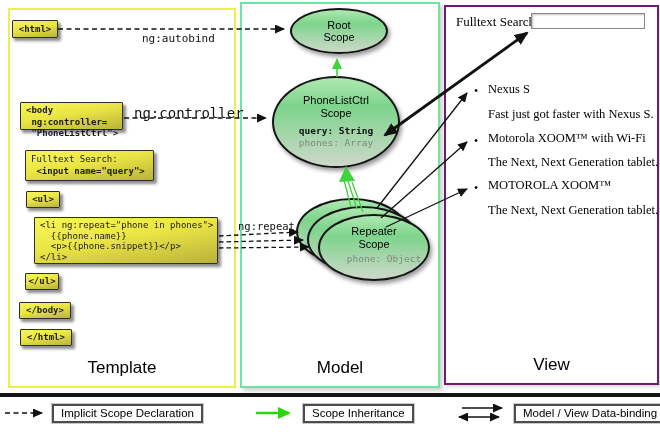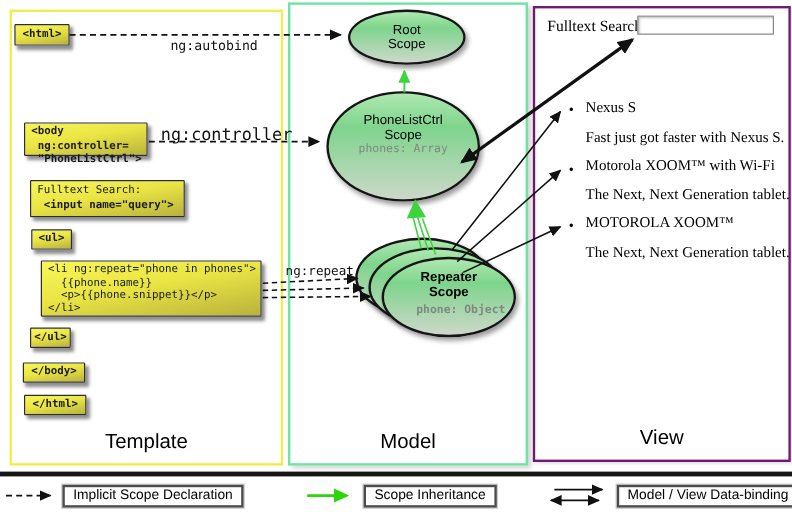--- a/index.html
+++ b/index.html
@@ -91,26 +91,27 @@
   <div class="directive-label" style="left:238px;top:220px;font-size:10.5px;">ng:repeat</div>
 
   <div class="ellipse" style="left:290px;top:8px;width:98px;height:46px;display:flex;align-items:center;justify-content:center;">
     <div class="scope-title">Root
 Scope</div>
   </div>
 
   <div class="ellipse" style="left:272px;top:76px;width:128px;height:92px;">
     <div class="scope-title" style="margin-top:16px;">PhoneListCtrl
 Scope</div>
+    <div class="scope-prop prop-bold" style="margin-top:6px;">query: String</div>
     <div class="scope-prop prop-gray">phones: Array</div>
   </div>
 
   <div class="ellipse" style="left:296px;top:198px;width:112px;height:67px;"></div>
   <div class="ellipse" style="left:307px;top:206px;width:112px;height:67px;"></div>
-  <div class="ellipse" style="left:318px;top:214px;width:112px;height:67px;font-weight:bold;">
+  <div class="ellipse" style="left:318px;top:214px;width:112px;height:67px;">
     <div class="scope-title" style="margin-top:9px;">Repeater
 Scope</div>
     <div class="scope-prop prop-gray" style="margin-top:3px;margin-left:20px;">phone: Object</div>
   </div>
 
   <div class="serif" id="search-label">Fulltext Search:</div>
   <input id="search-input" type="text" value="" style="">
 
   <span class="serif bullet" style="left:474px;top:84px;">•</span>
   <div class="serif view-item-title" style="left:488px;top:82px;">Nexus S</div>

